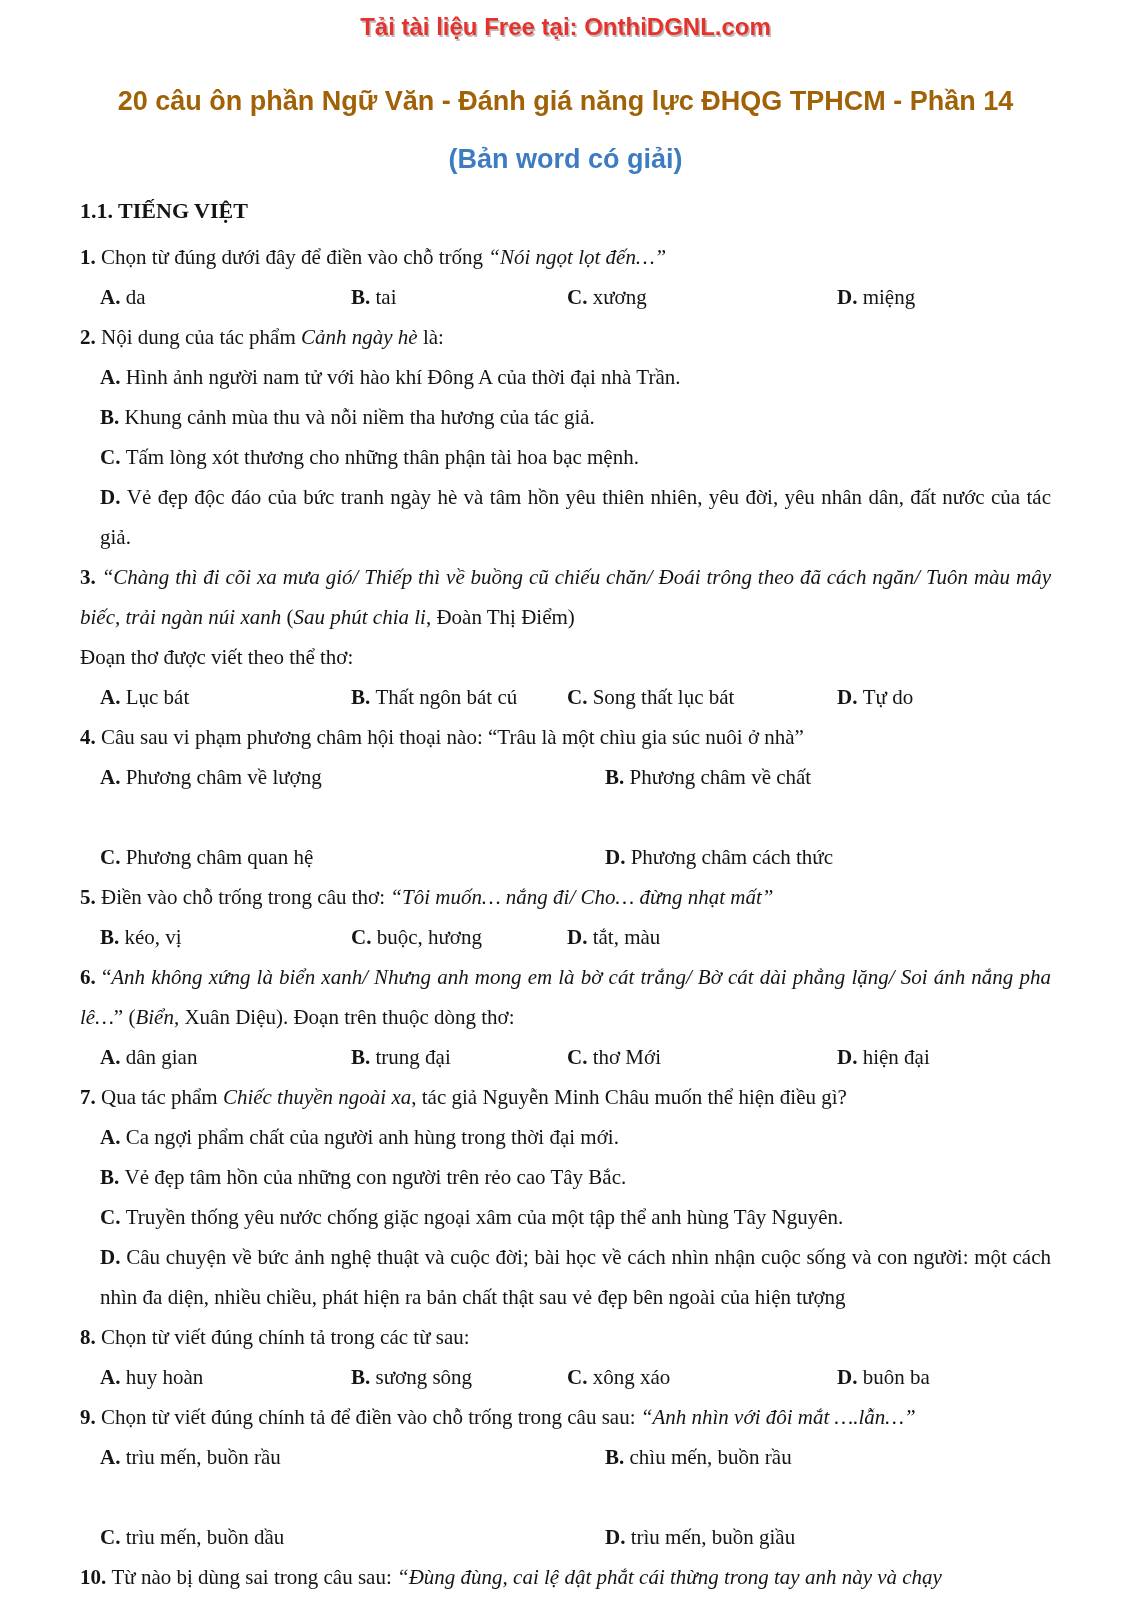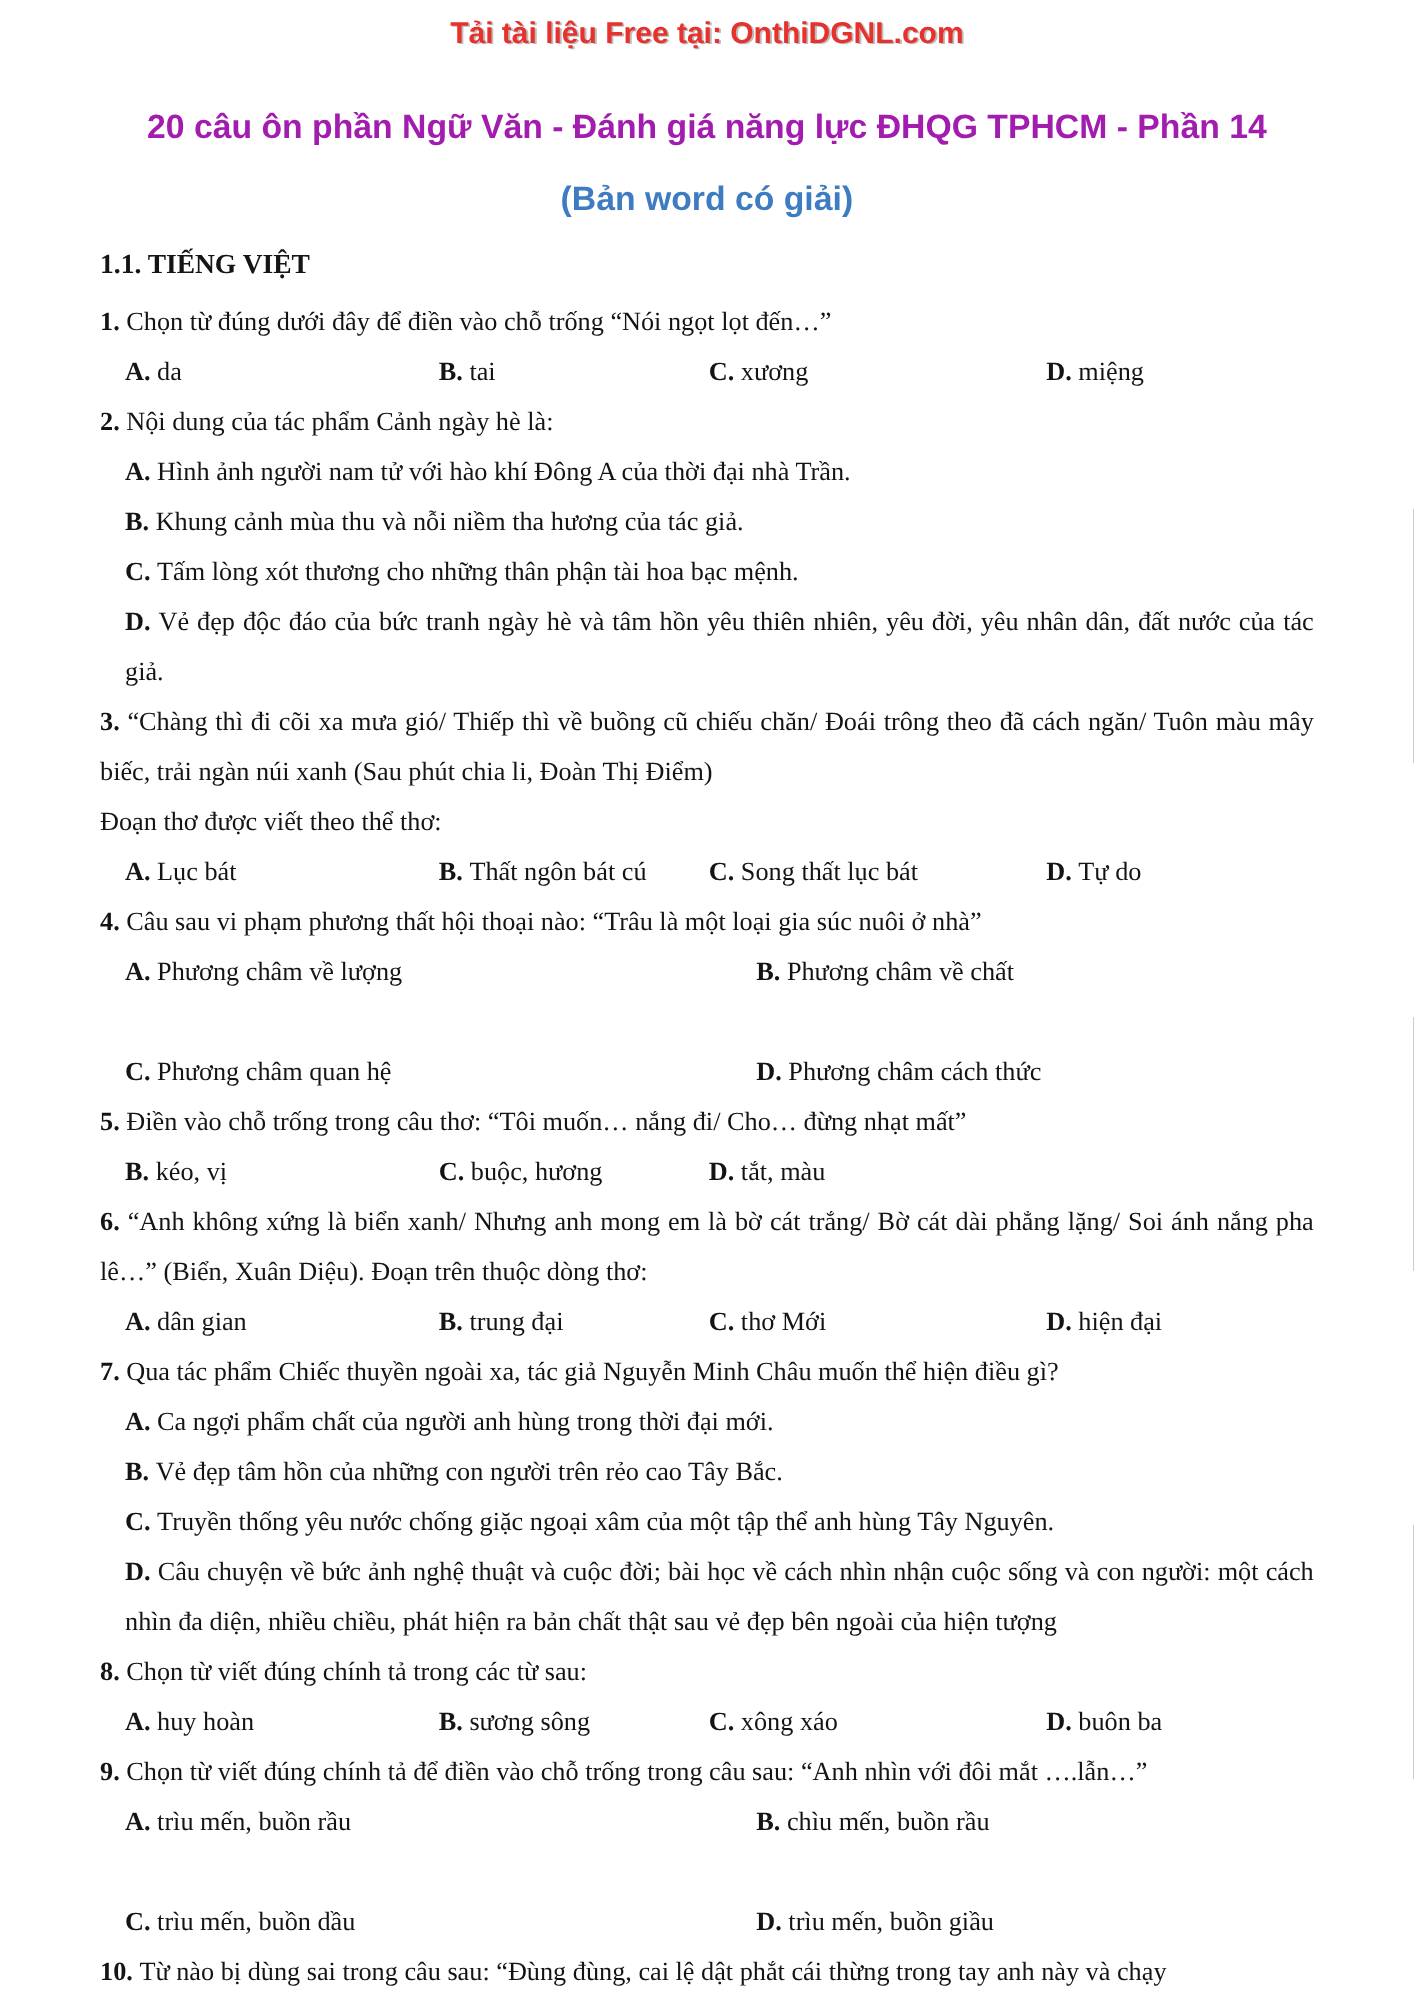--- a/index.html
+++ b/index.html
@@ -33,40 +33,40 @@
   .doc-title.second { margin-top:24px; }
   .section-heading {
     margin:22px 0 13px 0;
     font-size:22px;
     font-weight:bold;
     line-height:26px;
   }
   .questions { margin-top:12px; font-size:21px; line-height:40px; }
   .questions p { margin:0; }
   .stem, .note { text-align:justify; }
-  .it { }
+  .it { font-style:italic; }
   .opt-line { padding-left:20px; text-align:justify; }
   .opt-row4 {
     display:grid;
     grid-template-columns:251px 216px 270px 1fr;
     padding-left:20px;
   }
   .opt-grid2 {
     display:grid;
     grid-template-columns:465px 1fr;
     padding-left:20px;
     gap:40px;
   }
 </style>
 </head>
 <body>
 
 <div class="page">
   <p class="doc-header" style="color: rgb(230, 49, 45);">Tải tài liệu Free tại: OnthiDGNL.com</p>
-  <p class="doc-title" style="color: #a21caf;">20 câu ôn phần Ngữ Văn - Đánh giá năng lực ĐHQG TPHCM - Phần 14</p>
+  <p class="doc-title" style="color: #a16207;">20 câu ôn phần Ngữ Văn - Đánh giá năng lực ĐHQG TPHCM - Phần 14</p>
   <p class="doc-title second" style="color: rgb(62, 124, 193); text-align: center;">(Bản word có giải)</p>
   <p class="section-heading">1.1. TIẾNG VIỆT</p>
   <div class="questions">
       <div>
         <p class="stem"><b>1. </b><span>Chọn từ đúng dưới đây để điền vào chỗ trống </span><span class="it">“Nói ngọt lọt đến…”</span></p>
         <div class="opt-row4">
           <span><b>A. </b><span>da</span></span>
           <span><b>B. </b><span>tai</span></span>
           <span><b>C. </b><span>xương</span></span>
           <span><b>D. </b><span>miệng</span></span>
@@ -83,21 +83,21 @@
         <p class="stem"><b>3. </b><span class="it">“Chàng thì đi cõi xa mưa gió/ Thiếp thì về buồng cũ chiếu chăn/ Đoái trông theo đã cách ngăn/ Tuôn màu mây biếc, trải ngàn núi xanh</span><span> (</span><span class="it">Sau phút chia li</span><span>, Đoàn Thị Điểm)</span></p>
         <p class="note">Đoạn thơ được viết theo thể thơ:</p>
         <div class="opt-row4">
           <span><b>A. </b><span>Lục bát</span></span>
           <span><b>B. </b><span>Thất ngôn bát cú</span></span>
           <span><b>C. </b><span>Song thất lục bát</span></span>
           <span><b>D. </b><span>Tự do</span></span>
         </div>
       </div>
       <div>
-        <p class="stem"><b>4. </b><span>Câu sau vi phạm phương thất hội thoại nào: “Trâu là một loại gia súc nuôi ở nhà”</span></p>
+        <p class="stem"><b>4. </b><span>Câu sau vi phạm phương châm hội thoại nào: “Trâu là một chìu gia súc nuôi ở nhà”</span></p>
         <div class="opt-grid2">
           <span><b>A. </b><span>Phương châm về lượng</span></span>
           <span><b>B. </b><span>Phương châm về chất</span></span>
           <span><b>C. </b><span>Phương châm quan hệ</span></span>
           <span><b>D. </b><span>Phương châm cách thức</span></span>
         </div>
       </div>
       <div>
         <p class="stem"><b>5. </b><span>Điền vào chỗ trống trong câu thơ: </span><span class="it">“Tôi muốn… nắng đi/ Cho… đừng nhạt mất”</span></p>
         <div class="opt-row4">

